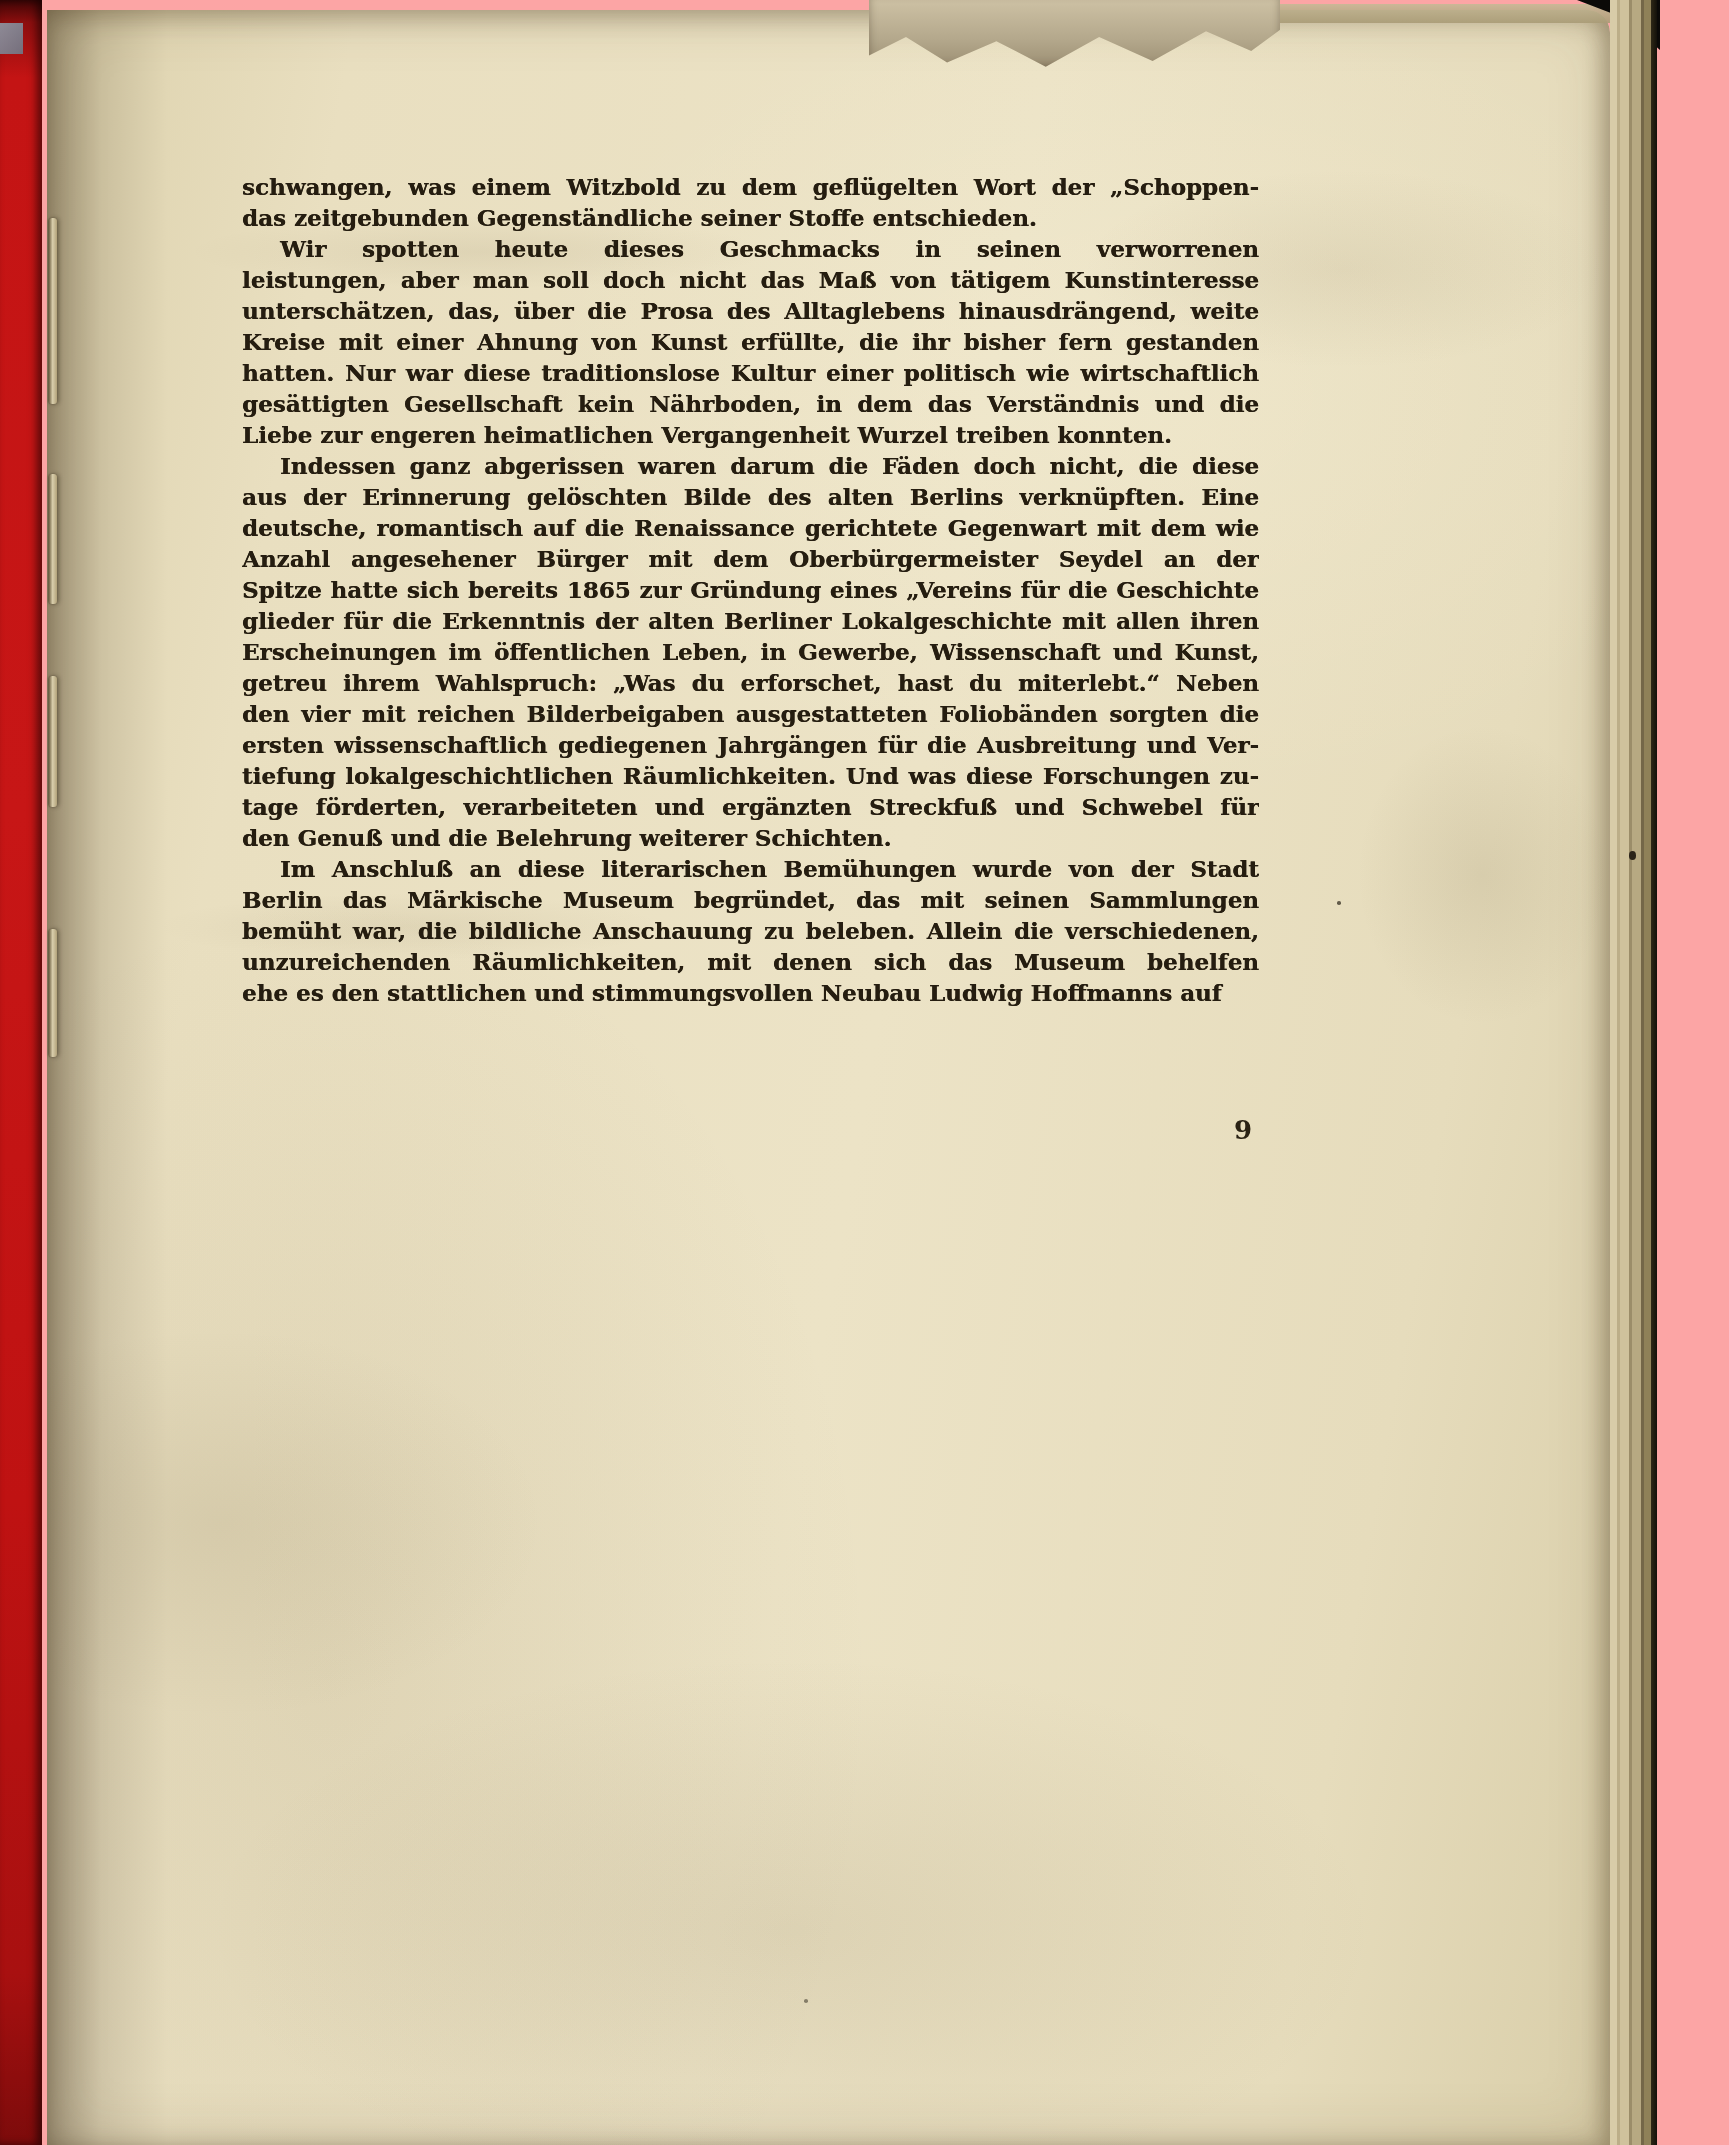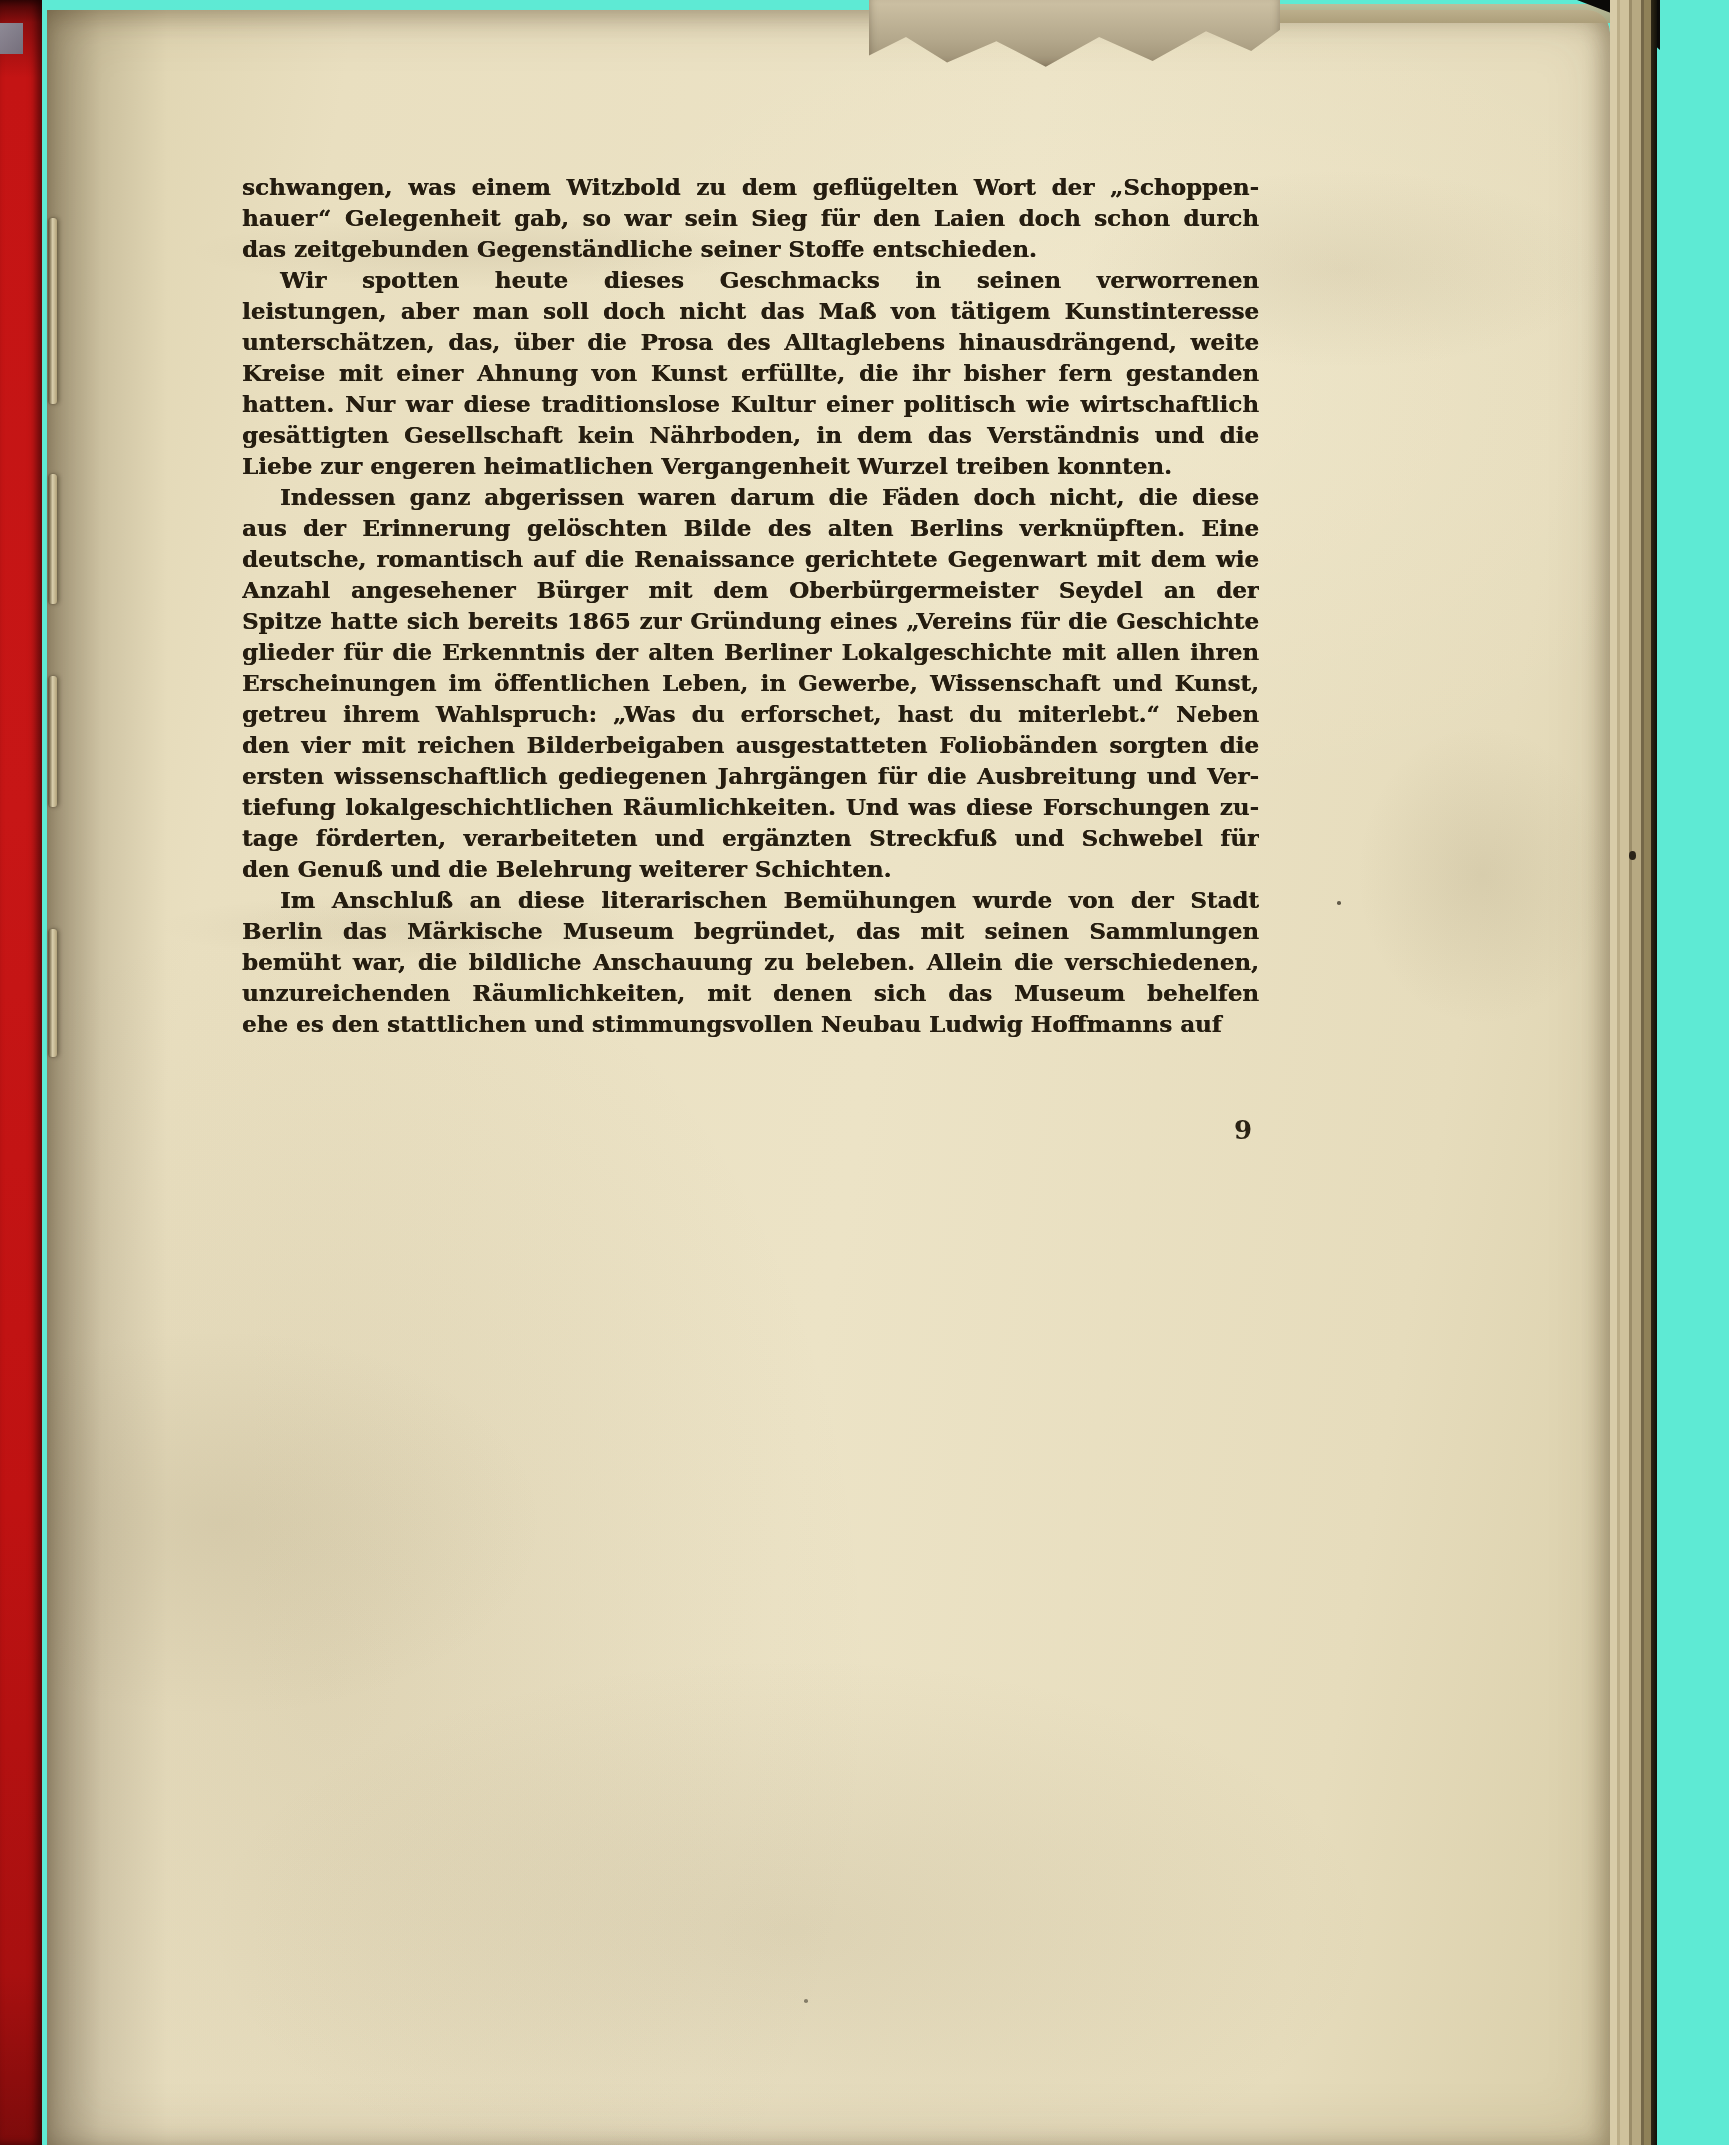--- a/index.html
+++ b/index.html
@@ -1,21 +1,21 @@
 <!DOCTYPE html>
 <html style="font-size:14px"><head>
 <meta charset="utf-8">
 <style>
   html, body { margin: 0; padding: 0; background: #060605; }
   #screenshot {
     position: relative;
     width: 1729px;
     height: 2145px;
     overflow: hidden;
-    background: #5eead4;
+    background: #fca5a5;
     font-family: "DejaVu Serif", "Liberation Serif", serif;
   }
 
   
   .spine {
     position: absolute;
     left: 0; top: 0;
     width: 42px; height: 100%;
     background: linear-gradient(180deg,
       #3f0606 0px, #8c0e0e 22.5px, #c41414 78px,
@@ -183,21 +183,20 @@
   <div class="thread t4"></div>
 
   <div class="torn-tissue"></div>
   <div class="top-edge-strip"></div>
   <div class="corner-notch"></div>
   <div class="fore-edge"></div>
 
   <div class="text-block">
       <div class="paragraph">
         <div class="text-line">schwangen, was einem Witzbold zu dem geflügelten Wort der „Schoppen-</div>
-        <div class="text-line">hauer“ Gelegenheit gab, so war sein Sieg für den Laien doch schon durch</div>
         <div class="text-line last">das zeitgebunden Gegenständliche seiner Stoffe entschieden.</div>
       </div>
       <div class="paragraph">
         <div class="text-line indent">Wir spotten heute dieses Geschmacks in seinen verworrenen Durchschnitts-</div>
         <div class="text-line">leistungen, aber man soll doch nicht das Maß von tätigem Kunstinteresse</div>
         <div class="text-line">unterschätzen, das, über die Prosa des Alltaglebens hinausdrängend, weite</div>
         <div class="text-line">Kreise mit einer Ahnung von Kunst erfüllte, die ihr bisher fern gestanden</div>
         <div class="text-line">hatten. Nur war diese traditionslose Kultur einer politisch wie wirtschaftlich</div>
         <div class="text-line">gesättigten Gesellschaft kein Nährboden, in dem das Verständnis und die</div>
         <div class="text-line last">Liebe zur engeren heimatlichen Vergangenheit Wurzel treiben konnten.</div>

